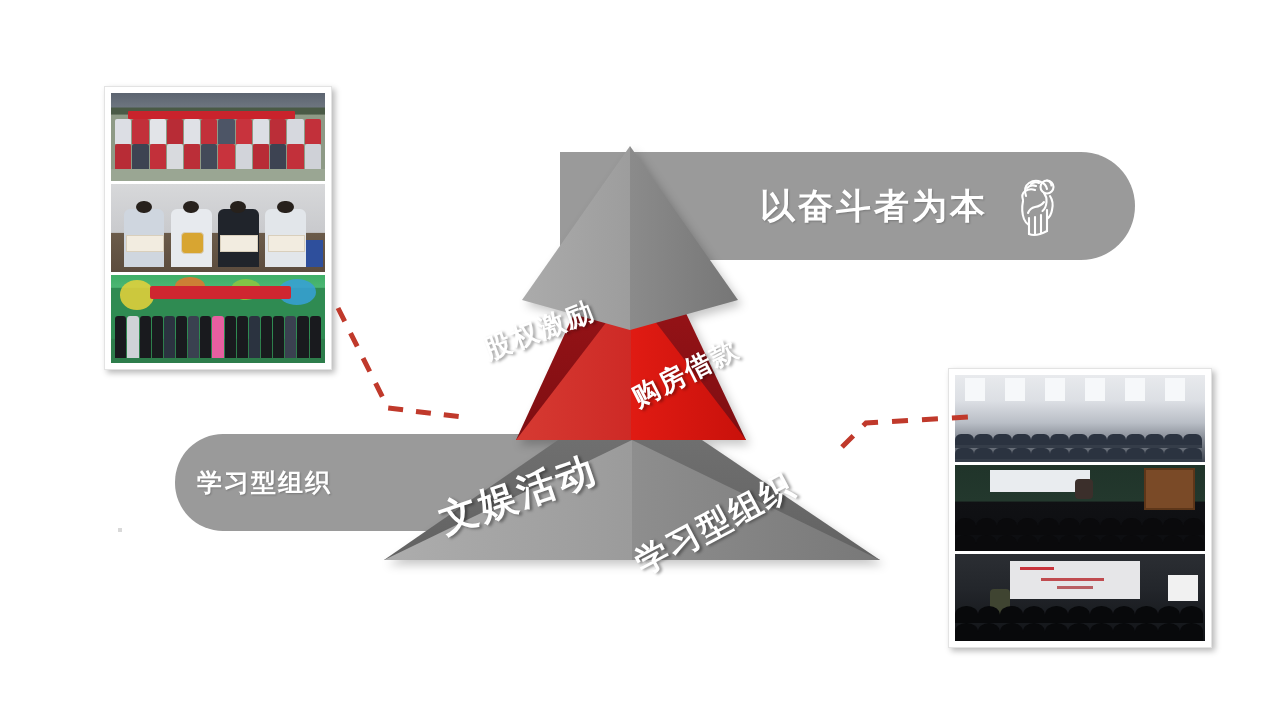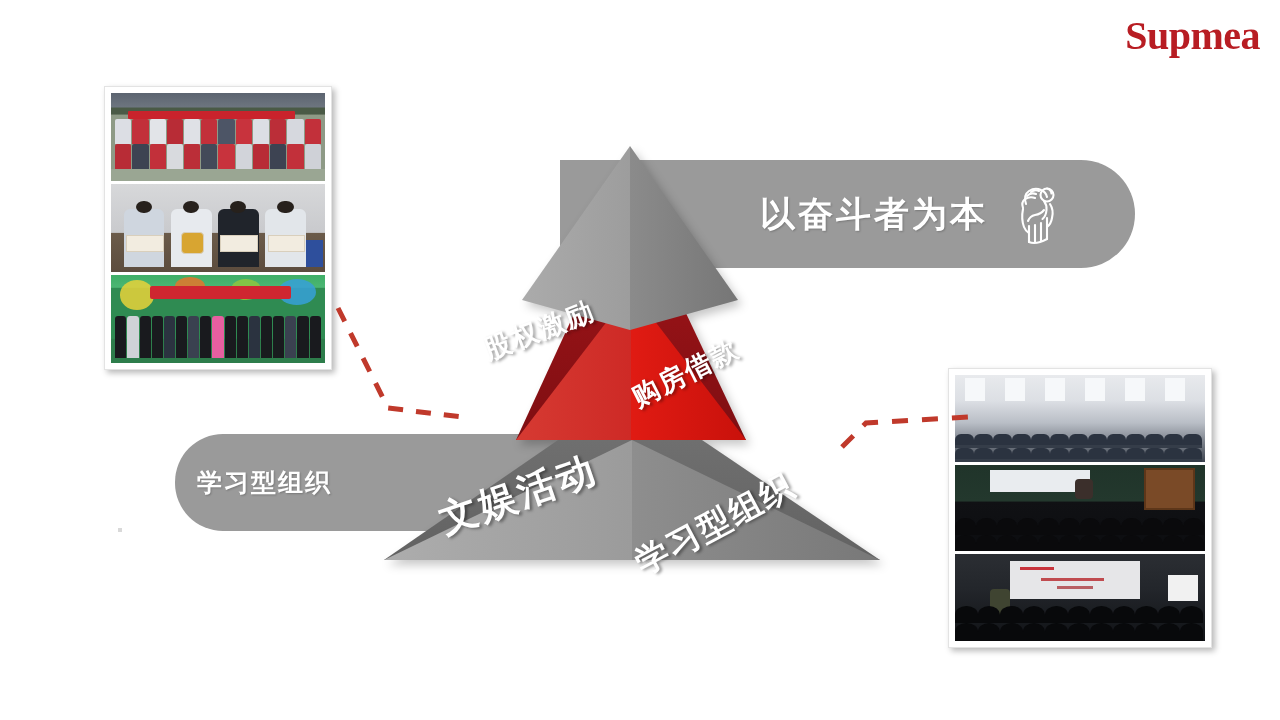--- a/index.html
+++ b/index.html
@@ -98,21 +98,21 @@
   .ph-r3 .h{width:9%;height:44%;background:#08090b;border-radius:50% 50% 0 0;}
 
   
   .pill{
     position:absolute;
     background:#9a9a9a;
     display:flex;align-items:center;
     box-sizing:border-box;
   }
   #banner-top{
-    left:560px;top:160px;width:575px;height:108px;
+    left:560px;top:152px;width:575px;height:108px;
     border-radius:0 54px 54px 0;
     padding-left:200px;gap:26px;
   }
   #banner-left{
     left:175px;top:434px;width:480px;height:97px;
     border-radius:48px 0 0 48px;
     padding-left:22px;
   }
   .pill-text{
     color:#ffffff;font-weight:bold;
@@ -153,23 +153,20 @@
   #connector-right{left:840px;top:395px;width:130px;height:60px;}
 
   .speck{position:absolute;left:118px;top:528px;width:4px;height:4px;
     background:#d9d9d9;}
 </style>
 </head>
 <body>
 
 <div class="stage">
 
-  <div class="logo">
-    <span class="logo-text">Supmea</span>
-  </div>
 
   <div class="photo-frame" id="photos-left">
 
     <div class="photo ph-l1">
       <div class="banner-strip"></div>
       <div class="row row1">
         <div class="p" style="background:#dcdee4"></div>
           <div class="p" style="background:#c2303a"></div>
         <div class="p" style="background:#e2e4e8"></div>
           <div class="p" style="background:#b82c36"></div>

